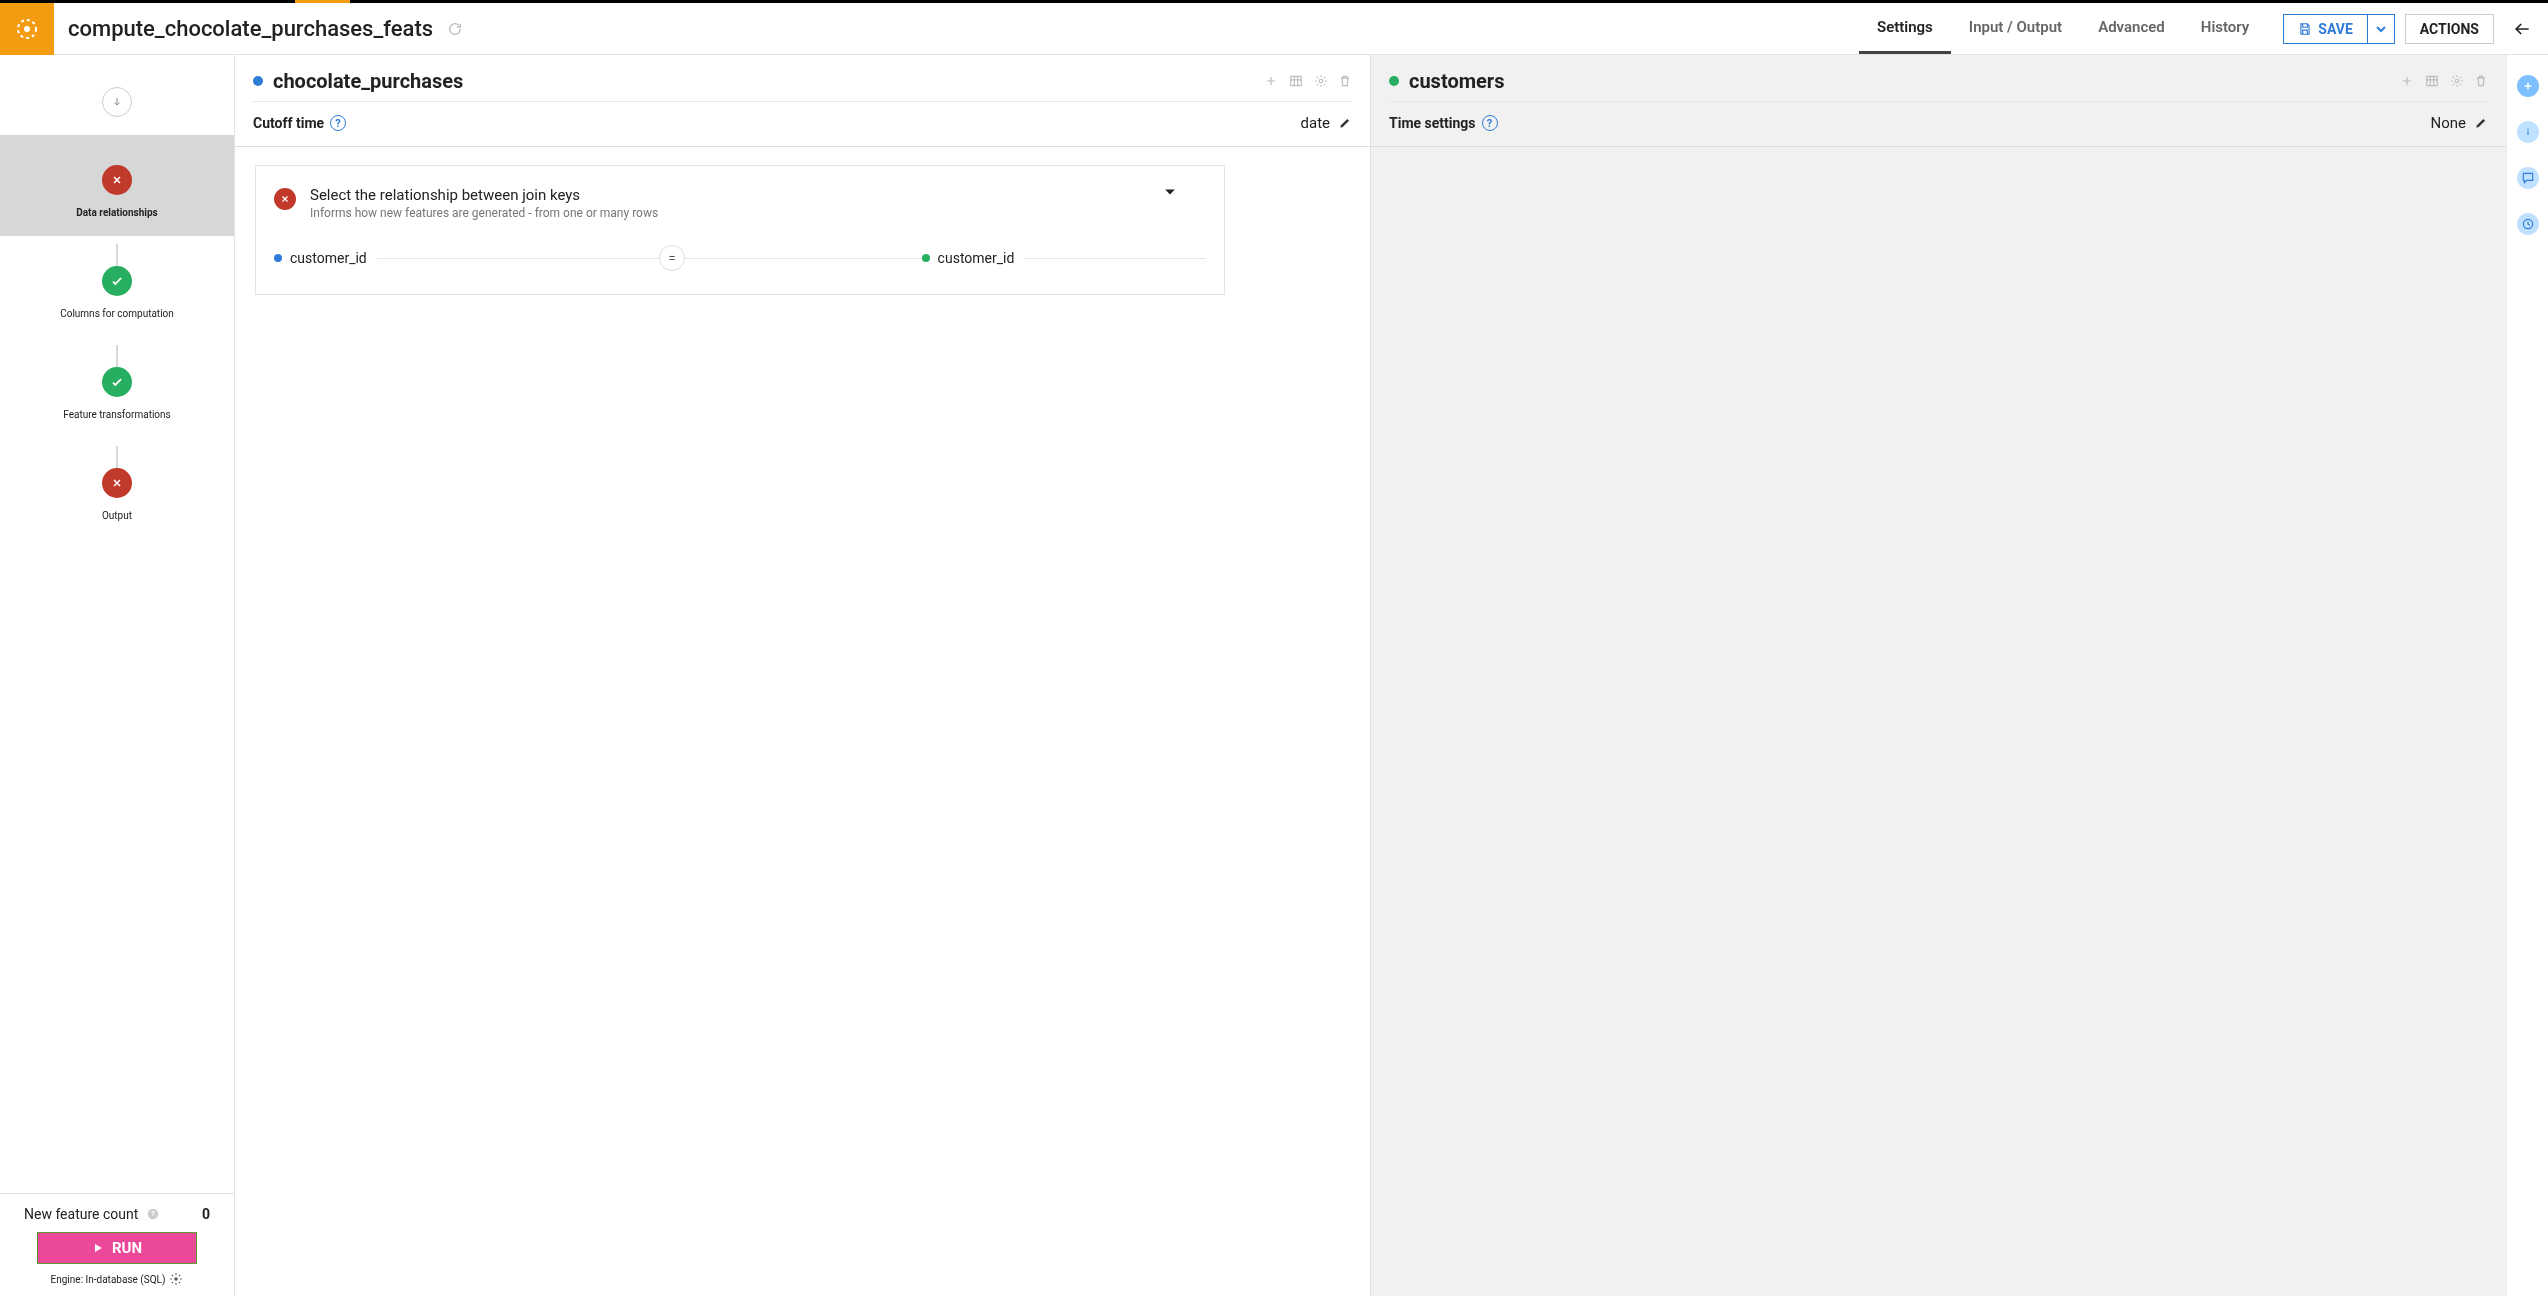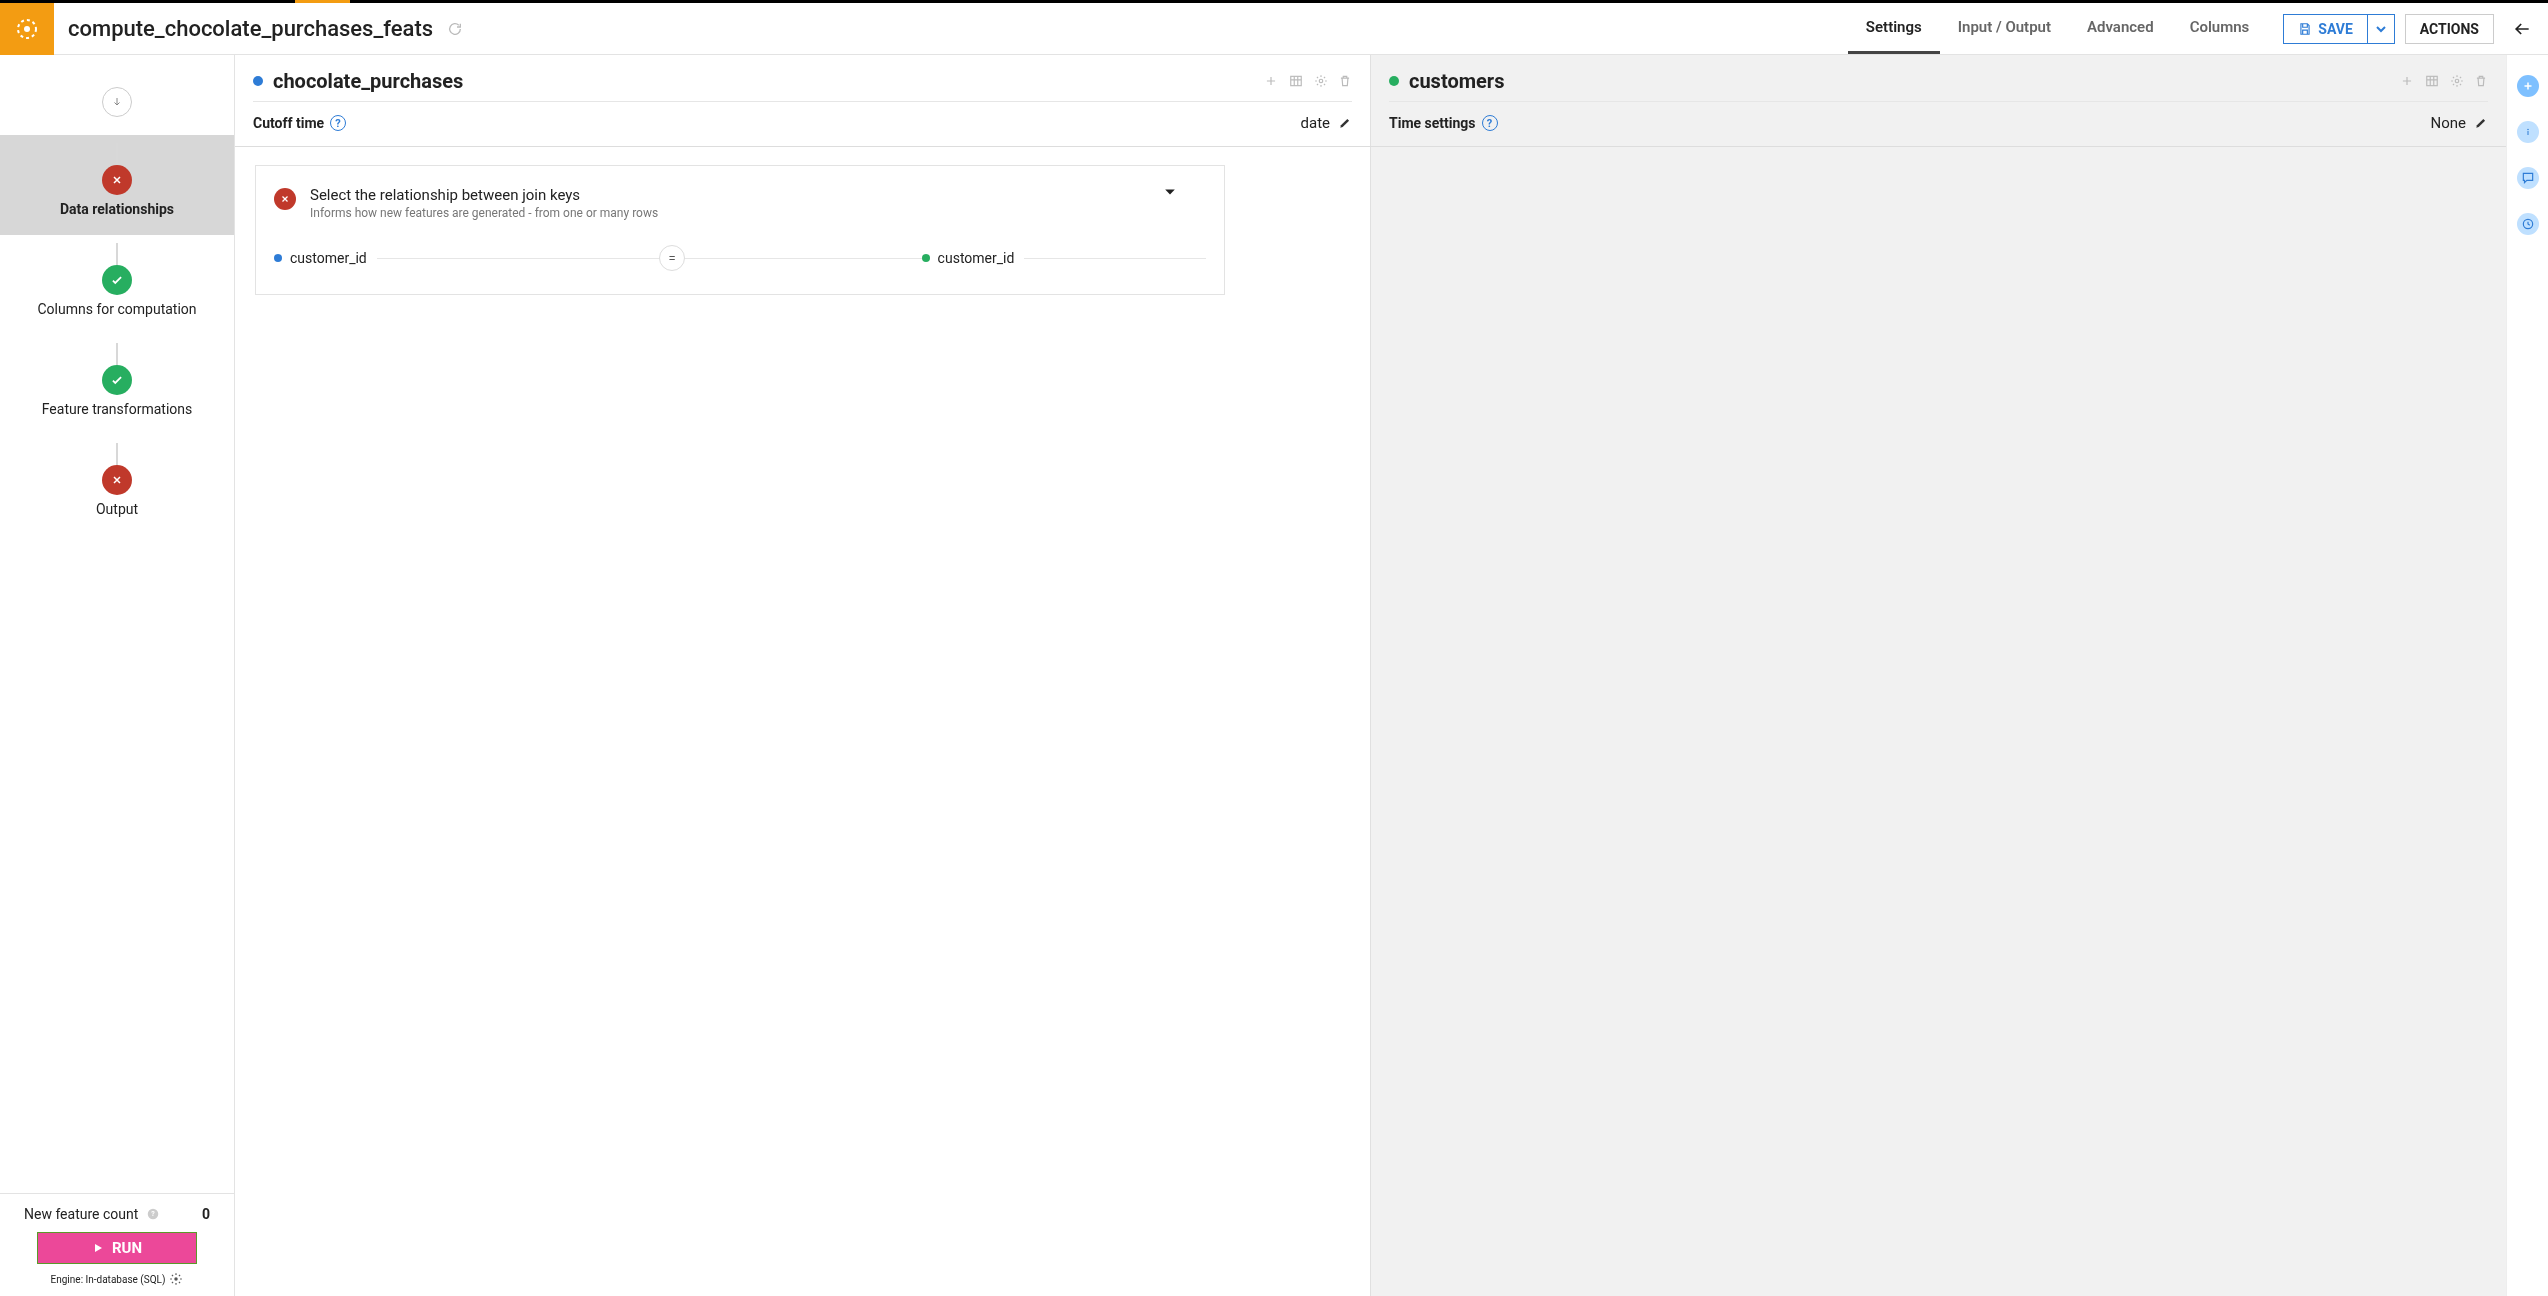--- a/index.html
+++ b/index.html
@@ -25,21 +25,21 @@
 
 .body { flex: 1; display: flex; min-height: 0; }
 .sidebar { width: 235px; border-right: 1px solid #e3e3e3; display: flex; flex-direction: column; }
 .steps { flex: 1; overflow: auto; padding-top: 24px; }
 .step { display: flex; flex-direction: column; align-items: center; padding: 8px 0 18px 0; }
 .step .conn { height: 24px; width: 2px; background: #d8d8d8; margin-bottom: -2px; }
 .circle { width: 30px; height: 30px; border-radius: 50%; display:flex; align-items:center; justify-content:center; color:#fff; font-size:14px; }
 .circle.start { background:#fff; border:1px solid #ccc; color:#888; }
 .circle.error { background:#c0392b; }
 .circle.ok { background:#27ae60; }
-.step .label { margin-top: 6px; font-size: 14px; color: #222; text-align: center; }
+.step .label { margin-top: 12px; font-size: 10px; color: #222; text-align: center; }
 .step.active { background: #d7d7d7; }
 .step.active .label { font-weight: 700; }
 .sidebar-footer { border-top: 1px solid #e3e3e3; padding: 10px 20px; }
 .nf-row { display:flex; align-items:center; justify-content:space-between; font-size:14px; color:#222; padding: 2px 4px 10px 4px;}
 .nf-row .q { color:#bbb; margin-left:4px; }
 .run-btn { display:flex; align-items:center; justify-content:center; gap:8px; background:#ec4899; color:#fff; font-weight:700; font-size:15px; border:1px solid #5a9a2a; width: 100%; max-width: 160px; margin: 0 auto 8px auto; padding: 6px 0; cursor:pointer; }
 .engine-row { display:flex; align-items:center; justify-content:center; font-size:10px; color:#222; gap:4px; }
 
 .main { flex: 1; display: flex; flex-direction: column; min-width: 0; position: relative; }
 .cols { display: flex; border-bottom: 1px solid #ddd; }
@@ -101,21 +101,21 @@
   <span class="refresh-icon">
     <svg width="16" height="16" viewBox="0 0 24 24">
         <path fill="none" stroke="#bbb" stroke-width="2" d="M20 12a8 8 0 1 1-2.34-5.66M20 4v5h-5"></path>
       </svg>
   </span>
   <div class="spacer"></div>
   <div class="tabs">
     <div class="tab active">Settings</div>
     <div class="tab">Input / Output</div>
     <div class="tab">Advanced</div>
-    <div class="tab">Columns</div>
+    <div class="tab">History</div>
   </div>
   <div class="save-group">
     <button class="save-btn">
       <svg width="14" height="14" viewBox="0 0 24 24">
           <path fill="none" stroke="#2e7cd6" stroke-width="2" d="M5 3h11l3 3v15H5zM8 3v6h8V3M8 21v-7h8v7"></path>
         </svg>
       <span>SAVE</span>
     </button>
     <button class="save-dd">
       <svg width="10" height="10" viewBox="0 0 10 10">

